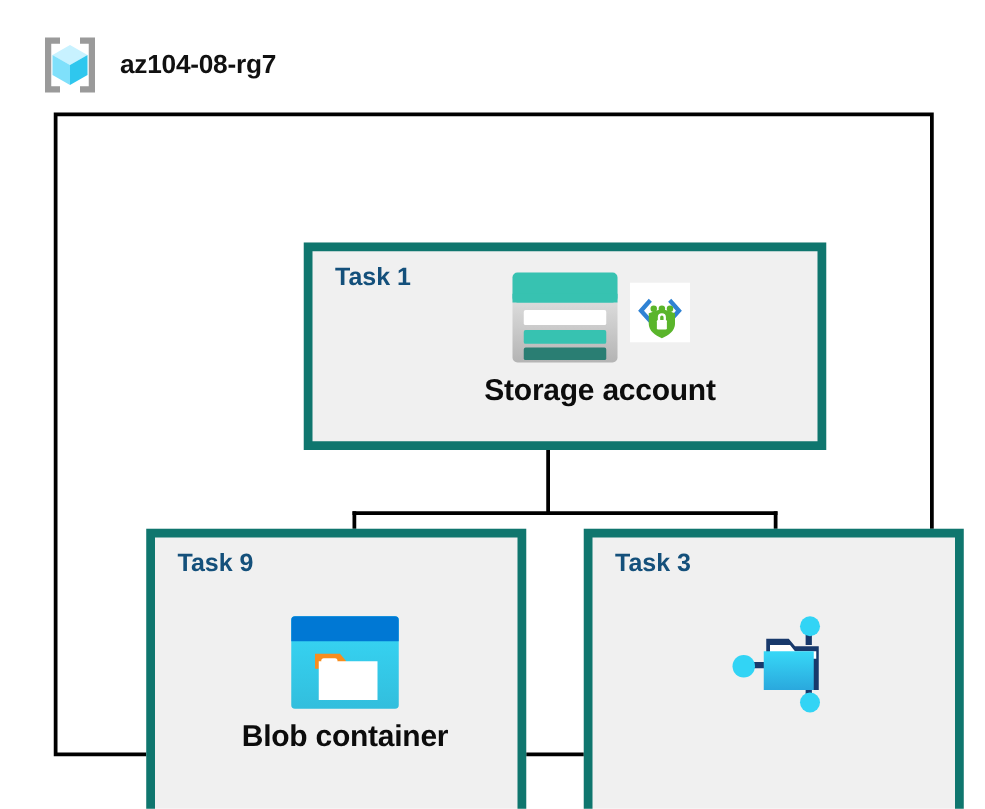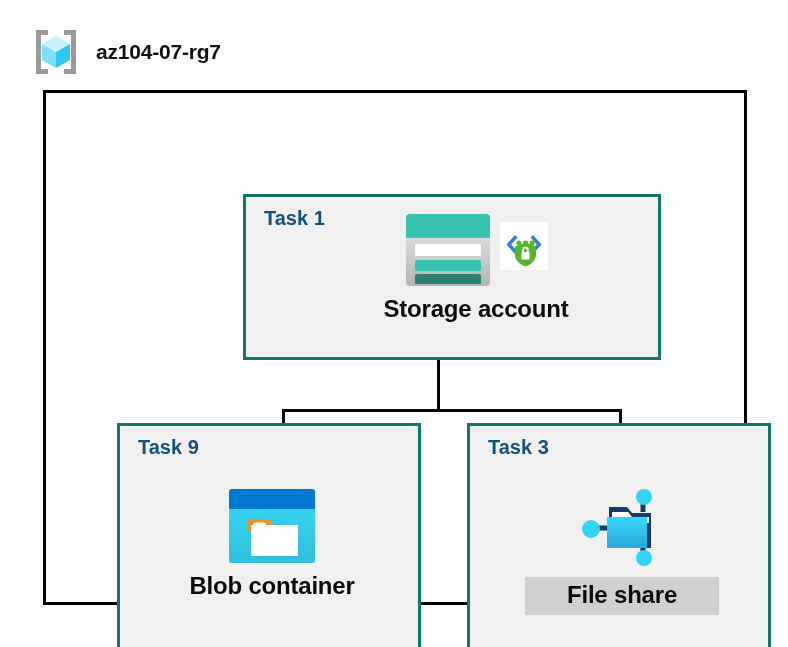--- a/index.html
+++ b/index.html
@@ -49,21 +49,21 @@
     height: 515px;
     border: 3px solid #000000;
     background: #ffffff;
     box-sizing: border-box;
   }
 
   
   .task-box {
     position: absolute;
     background: #f0f0f0;
-    border: 3px solid #0f766e;
+    border: 7px solid #0f766e;
     box-sizing: border-box;
   }
   #task-1-box { left: 197px; top: 101px; width: 418px; height: 166px; }
   #task-2-box { left: 71px;  top: 330px; width: 304px; height: 243px; }
   #task-3-box { left: 421px; top: 330px; width: 304px; height: 243px; }
 
   .task-label {
     position: absolute;
     left: 18px;
     top: 10px;
@@ -134,21 +134,21 @@
 
       <path d="M18 4 L6 4 L6 48 L18 48 L18 43 L11 43 L11 9 L18 9 Z" fill="#9a9a9a"></path>
 
       <path d="M34 4 L46 4 L46 48 L34 48 L34 43 L41 43 L41 9 L34 9 Z" fill="#9a9a9a"></path>
 
       <polygon points="26,10 40,18 26,26 12,18" fill="#c8f2ff"></polygon>
       <polygon points="12,18 26,26 26,42 12,34" fill="#7fe0fb"></polygon>
       <polygon points="40,18 40,34 26,42 26,26" fill="#2fc7ee"></polygon>
     </svg>
   </span>
-  <span id="rg-title">az104-07-rg7</span>
+  <span id="rg-title">az104-08-rg7</span>
 </div>
 
 <div id="rg-box">
 
   <div class="task-box" id="task-1-box">
     <div class="task-label">Task 1</div>
 
     <div class="node" id="node-storage">
       <div class="icon-row">
 
@@ -246,17 +246,16 @@
 
           <path d="M31 26 L47 26 L51 31 L68 31 L68 37 L31 37 Z" fill="#ffffff"></path>
 
           <path d="M26 31 L66 31 L66 62 L26 62 Z" fill="url(#gFolder)"></path>
 
           <circle cx="63" cy="11" r="8" fill="#32d4f5"></circle>
           <circle cx="10" cy="43" r="9" fill="#32d4f5"></circle>
           <circle cx="63" cy="72" r="8" fill="#32d4f5"></circle>
         </svg>
       </span>
-      <div class="node-caption highlighted">File share</div>
     </div>
   </div>
 
 </div>
 
 </body></html>

